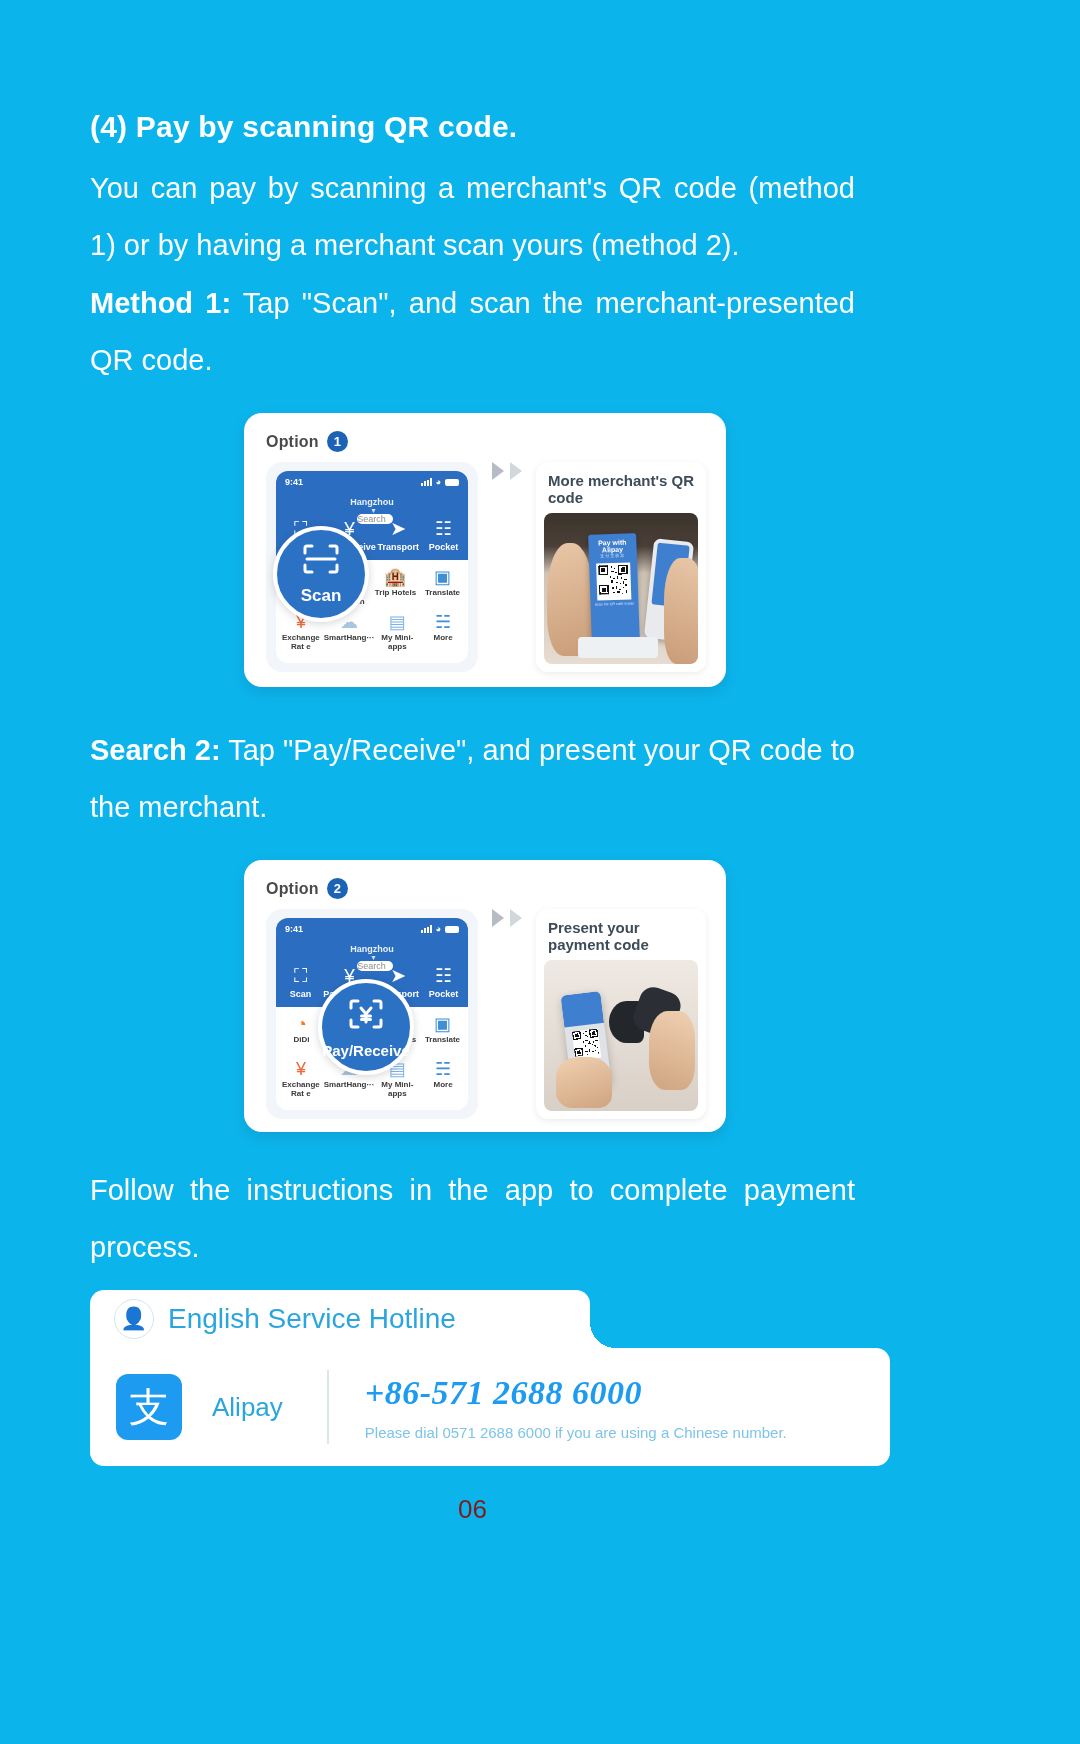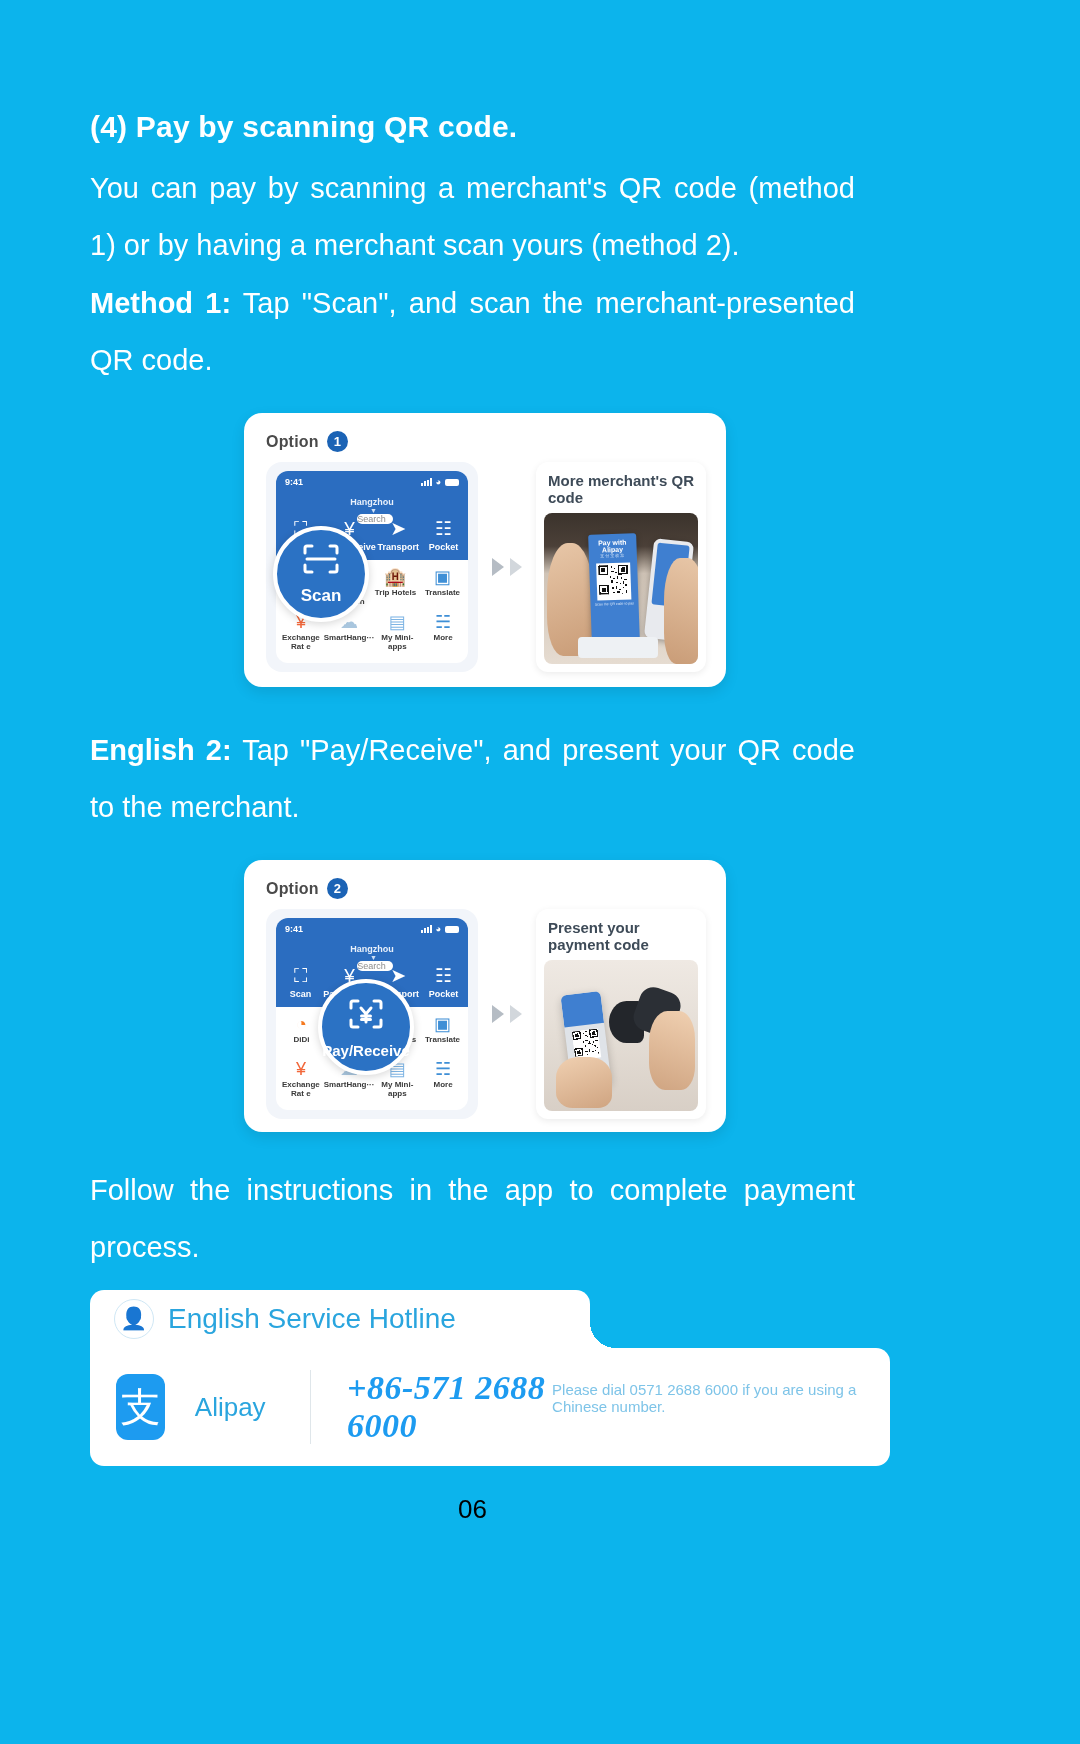--- a/index.html
+++ b/index.html
@@ -32,21 +32,21 @@
   }
   .illus-inner { position:absolute; inset:0; padding:18px 20px 8px 22px; }
   .option-row { display:flex; align-items:center; gap:8px; }
   .option-label { color:#4a4a4a; font-size:16px; font-weight:600; letter-spacing:.2px; }
   .option-num {
     width:21px; height:21px; border-radius:50%;
     background:#1b63b5; color:#fff; font-size:13px; font-weight:bold;
     display:flex; align-items:center; justify-content:center;
   }
 
-  .illus-body { display:flex; align-items:center; margin-top:10px; }
+  .illus-body { display:flex; margin-top:10px; }
 
   
   .phone-wrap {
     width:212px; height:210px; background:#f2f5fa; border-radius:16px;
     padding:9px 10px; flex:0 0 auto;
   }
   .phone {
     width:100%; height:100%; background:#ffffff; border-radius:12px;
     overflow:hidden; position:relative;
   }
@@ -198,30 +198,30 @@
     background:#ffffff; border-radius:0 14px 14px 14px; height:118px;
     display:flex; align-items:center; padding:0 26px;
   }
   .alipay-logo {
     width:66px;height:66px;border-radius:12px;background:#1d9bf0;color:#fff;
     display:flex;align-items:center;justify-content:center;font-size:40px;
     font-family:"DejaVu Sans", sans-serif;
   }
   .alipay-name { color:#2aa5de; font-size:26px; margin-left:30px; }
   .vline { width:2px; height:74px; background:#dfe6ea; margin:0 36px 0 44px; }
-  .hl-right { display:flex; flex-direction:row; }
+  .hl-right { display:flex; flex-direction:column; }
   .hl-num {
     color:#1d9bf0; font-size:34px; font-weight:bold; font-style:italic;
     font-family:"Liberation Serif", serif; letter-spacing:.5px;
   }
   .hl-note { color:#7ec4e8; font-size:15px; margin-top:12px; }
 
   .page-num {
     position:absolute; left:0; right:0; text-align:center;
-    color:#000000; font-size:26px;
+    color:#7f1d1d; font-size:26px;
   }
 </style>
 </head>
 <body>
 
 <div class="page">
 
   <div class="copy" style="top:110px;">
     <div class="heading">(4) Pay by scanning QR code.</div>
   </div>
@@ -406,21 +406,21 @@
             <div class="hand-r"></div>
           </div>
         </div>
 
       </div>
     </div>
   </div>
 
   <div class="copy" style="top:722px;">
     <div class="para">
-      <span class="lead">English 2:</span><span> Tap "Pay/Receive", and present your QR code to the merchant.</span>
+      <span class="lead">Search 2:</span><span> Tap "Pay/Receive", and present your QR code to the merchant.</span>
     </div>
   </div>
 
   <div class="illus" style="left:244px; top:860px; width:482px; height:272px;">
     <div class="illus-inner">
       <div class="option-row">
         <span class="option-label">Option</span>
         <span class="option-num">2</span>
       </div>
 

